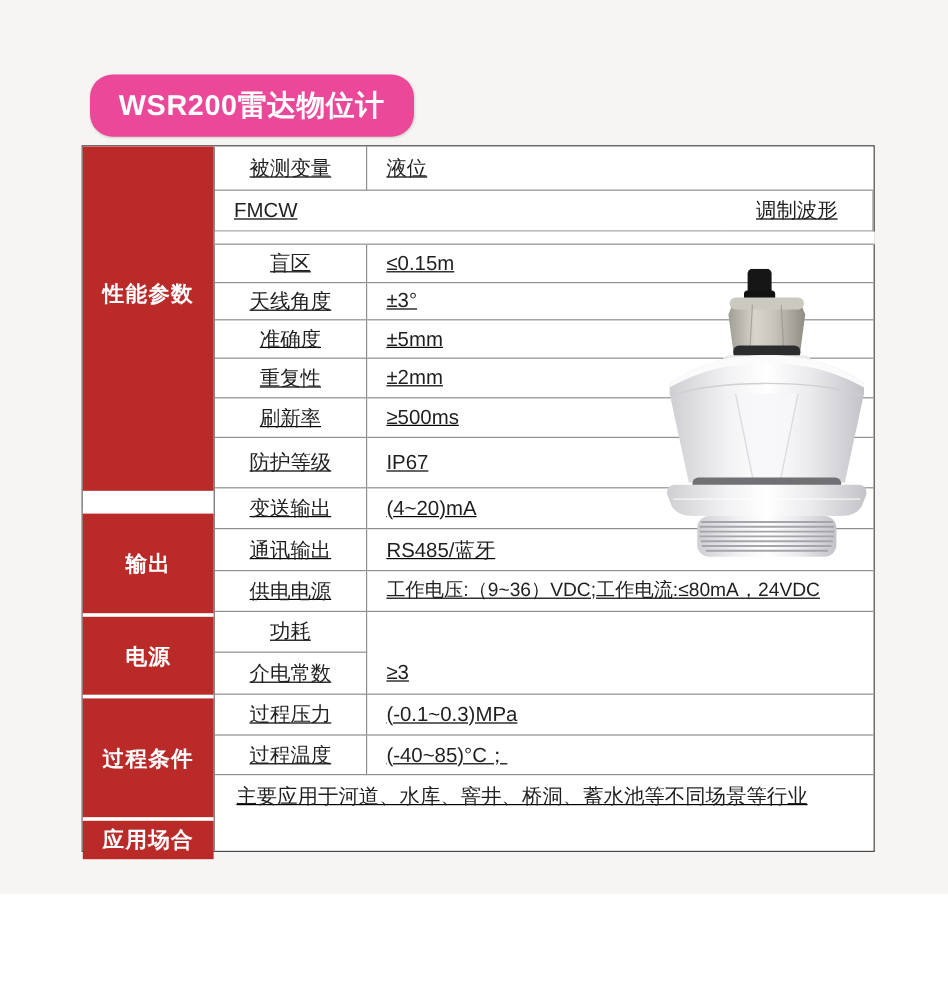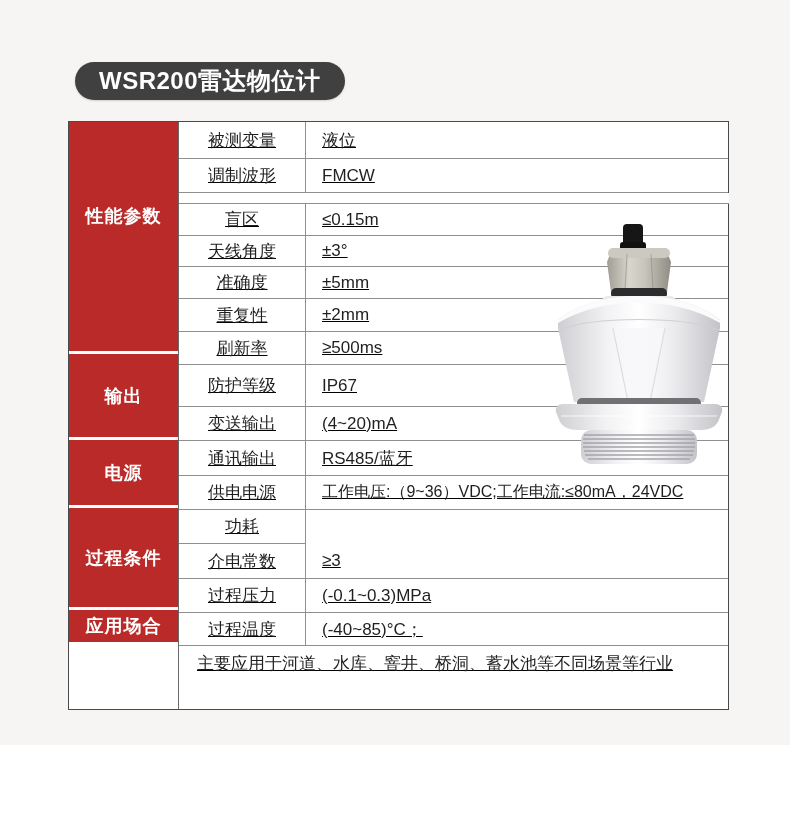--- a/index.html
+++ b/index.html
@@ -1,29 +1,29 @@
 <!DOCTYPE html>
 <html><head>
 <meta charset="utf-8">
 <style>
   html,body{margin:0;padding:0;}
   body{font-family:"Liberation Sans","DejaVu Sans",sans-serif;}
   .page{position:relative;width:790px;height:830px;background:#f6f5f3;overflow:hidden;}
   .bottom-strip{position:absolute;left:0;top:745px;width:790px;height:85px;background:#ffffff;}
-  .banner{position:absolute;left:75px;top:62px;height:38px;background:#404040;border-radius:19px;
+  .banner{position:absolute;left:75px;top:62px;height:52px;background:#ec4899;border-radius:19px;
           display:flex;align-items:center;padding:0 24px;box-shadow:0 1px 2px rgba(0,0,0,0.15);}
   .banner span{color:#ffffff;font-size:24px;font-weight:bold;letter-spacing:0.5px;white-space:nowrap;}
   .spec-table{position:absolute;left:68px;top:121px;width:661px;height:589px;background:#ffffff;
               border:1px solid #4a4a4a;box-sizing:border-box;display:flex;}
   .sidebar{width:110px;flex:0 0 110px;background:#ffffff;border-right:1px solid #6a6a6a;box-sizing:border-box;}
   .side{background:#b92a28;color:#ffffff;font-weight:bold;font-size:18px;
         display:flex;align-items:center;justify-content:center;box-sizing:border-box;letter-spacing:1px;}
   .side.sep{border-top:3px solid #ffffff;}
-  .s1{height:229px;padding-bottom:42px;}
-  .s2{height:86px;}
+  .s1{height:287px;padding-bottom:42px;}
+  .s2{height:86px;margin-top:16px;}
   .s3{height:68px;}
   .s4{height:102px;}
   .s5{height:35px;}
   .rows{flex:1;display:flex;flex-direction:column;text-decoration:underline;}
   .row{display:flex;box-sizing:border-box;}
   .cell{box-sizing:border-box;display:flex;align-items:center;font-size:17px;color:#1f1f1f;}
   .param{width:127px;flex:0 0 127px;justify-content:center;border-right:1px solid #8f8f8f;
          border-bottom:1px solid #8f8f8f;text-align:center;}
   .value{flex:1;border-bottom:1px solid #8f8f8f;padding-left:16px;white-space:nowrap;}
   .value.small{font-size:16px;}
@@ -60,22 +60,22 @@
           <span>应用场合</span>
         </div>
     </div>
 
     <div class="rows">
       <div class="row" style="height:37px">
         <div class="cell param">被测变量</div>
         <div class="cell value">液位</div>
       </div>
       <div class="row" style="height:34px">
+        <div class="cell value">FMCW</div>
         <div class="cell param">调制波形</div>
-        <div class="cell value">FMCW</div>
       </div>
       <div class="gap-row"></div>
       <div class="row" style="height:32px">
         <div class="cell param">盲区</div>
         <div class="cell value">≤0.15m</div>
       </div>
       <div class="row" style="height:31px">
         <div class="cell param">天线角度</div>
         <div class="cell value">±3°</div>
       </div>

